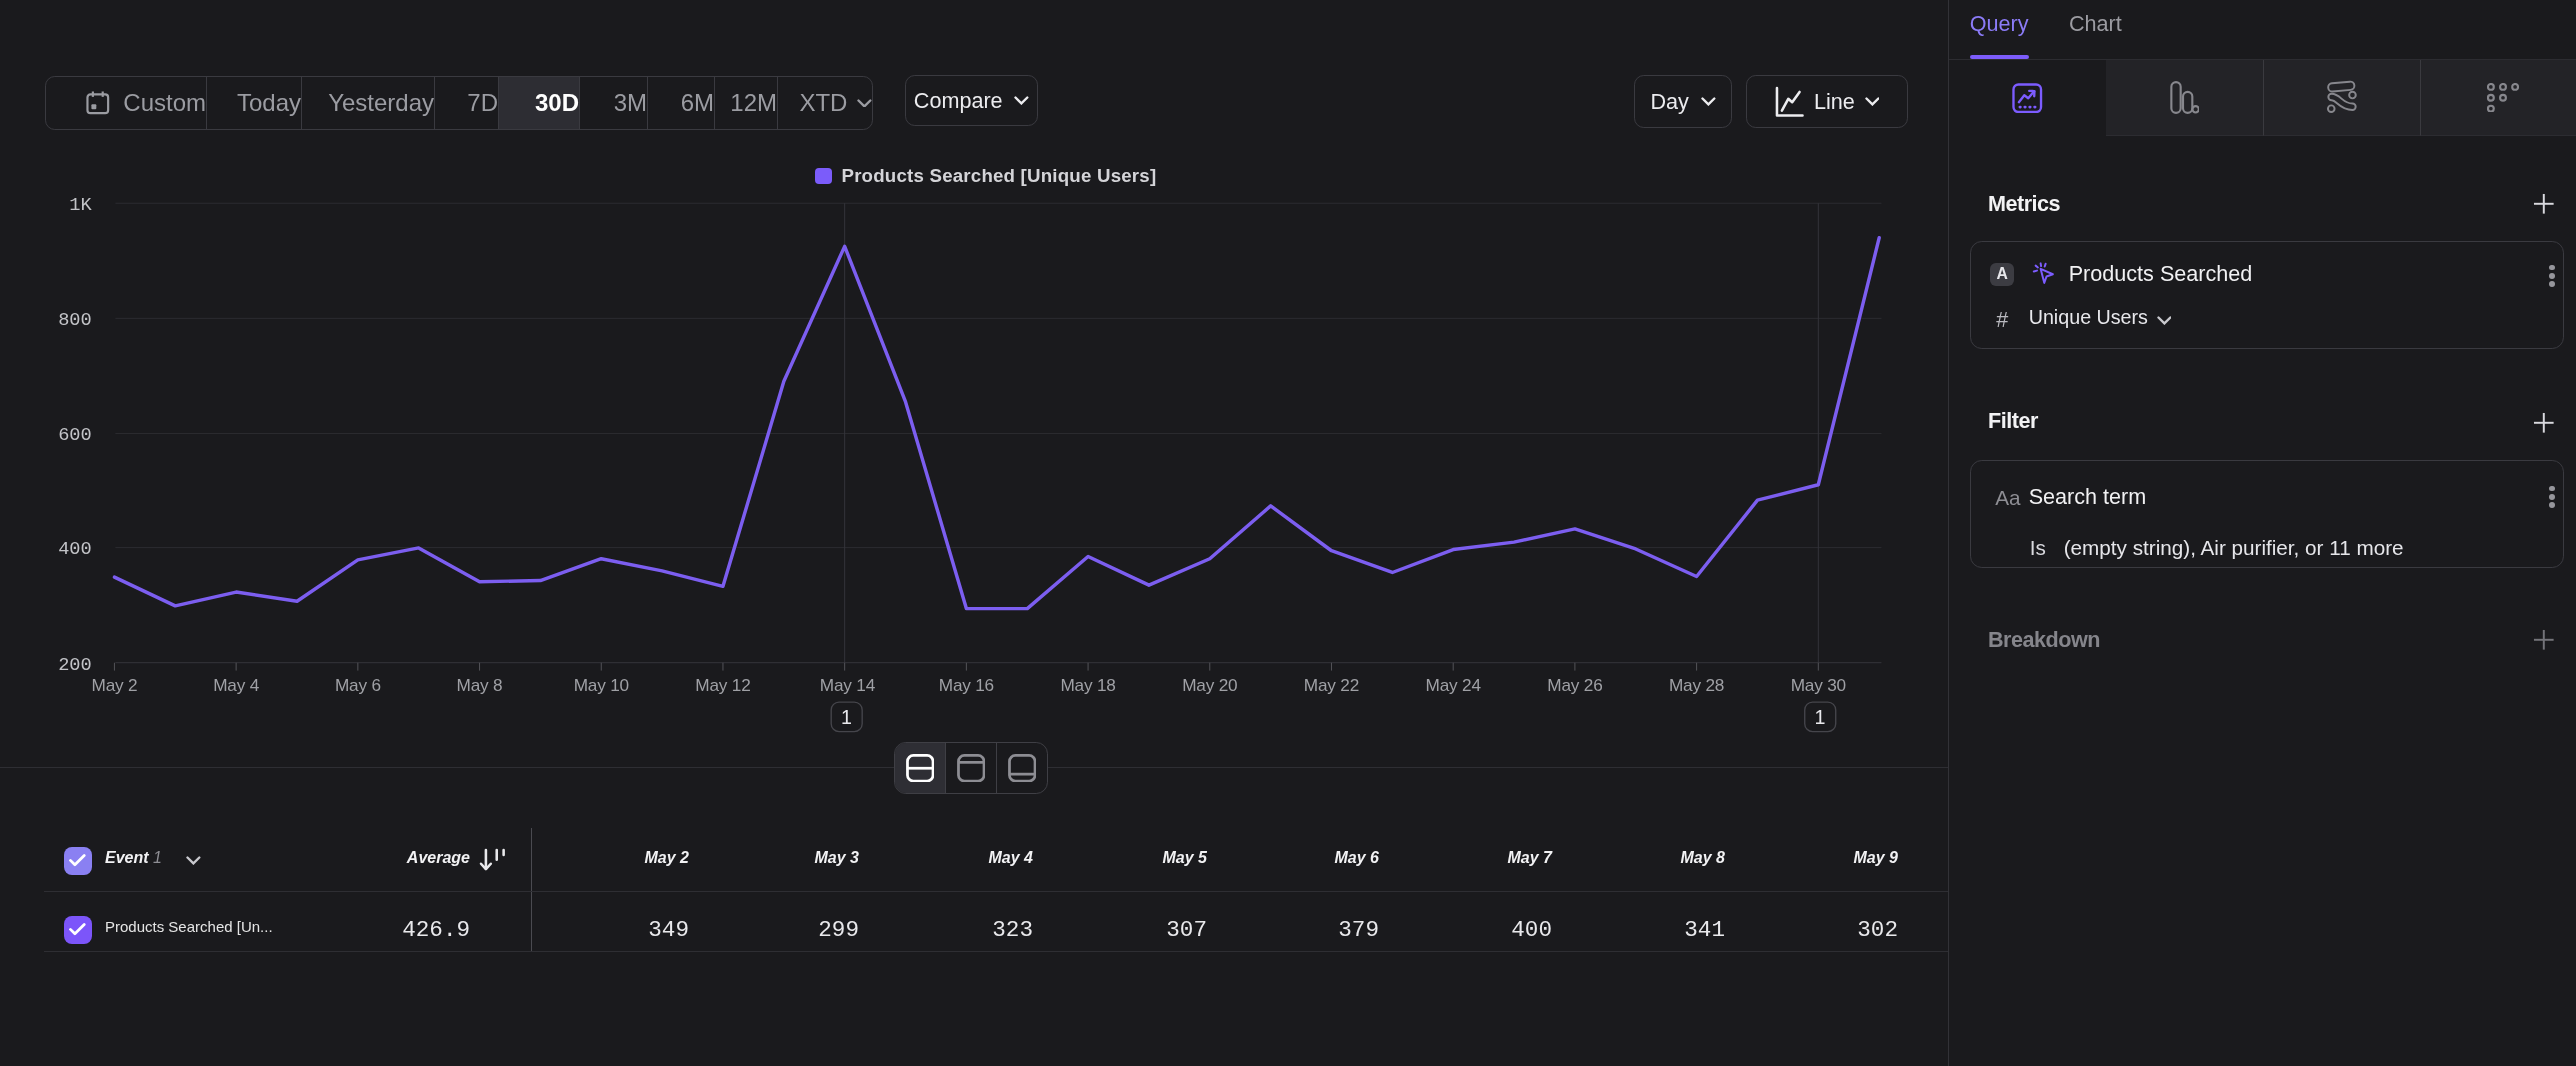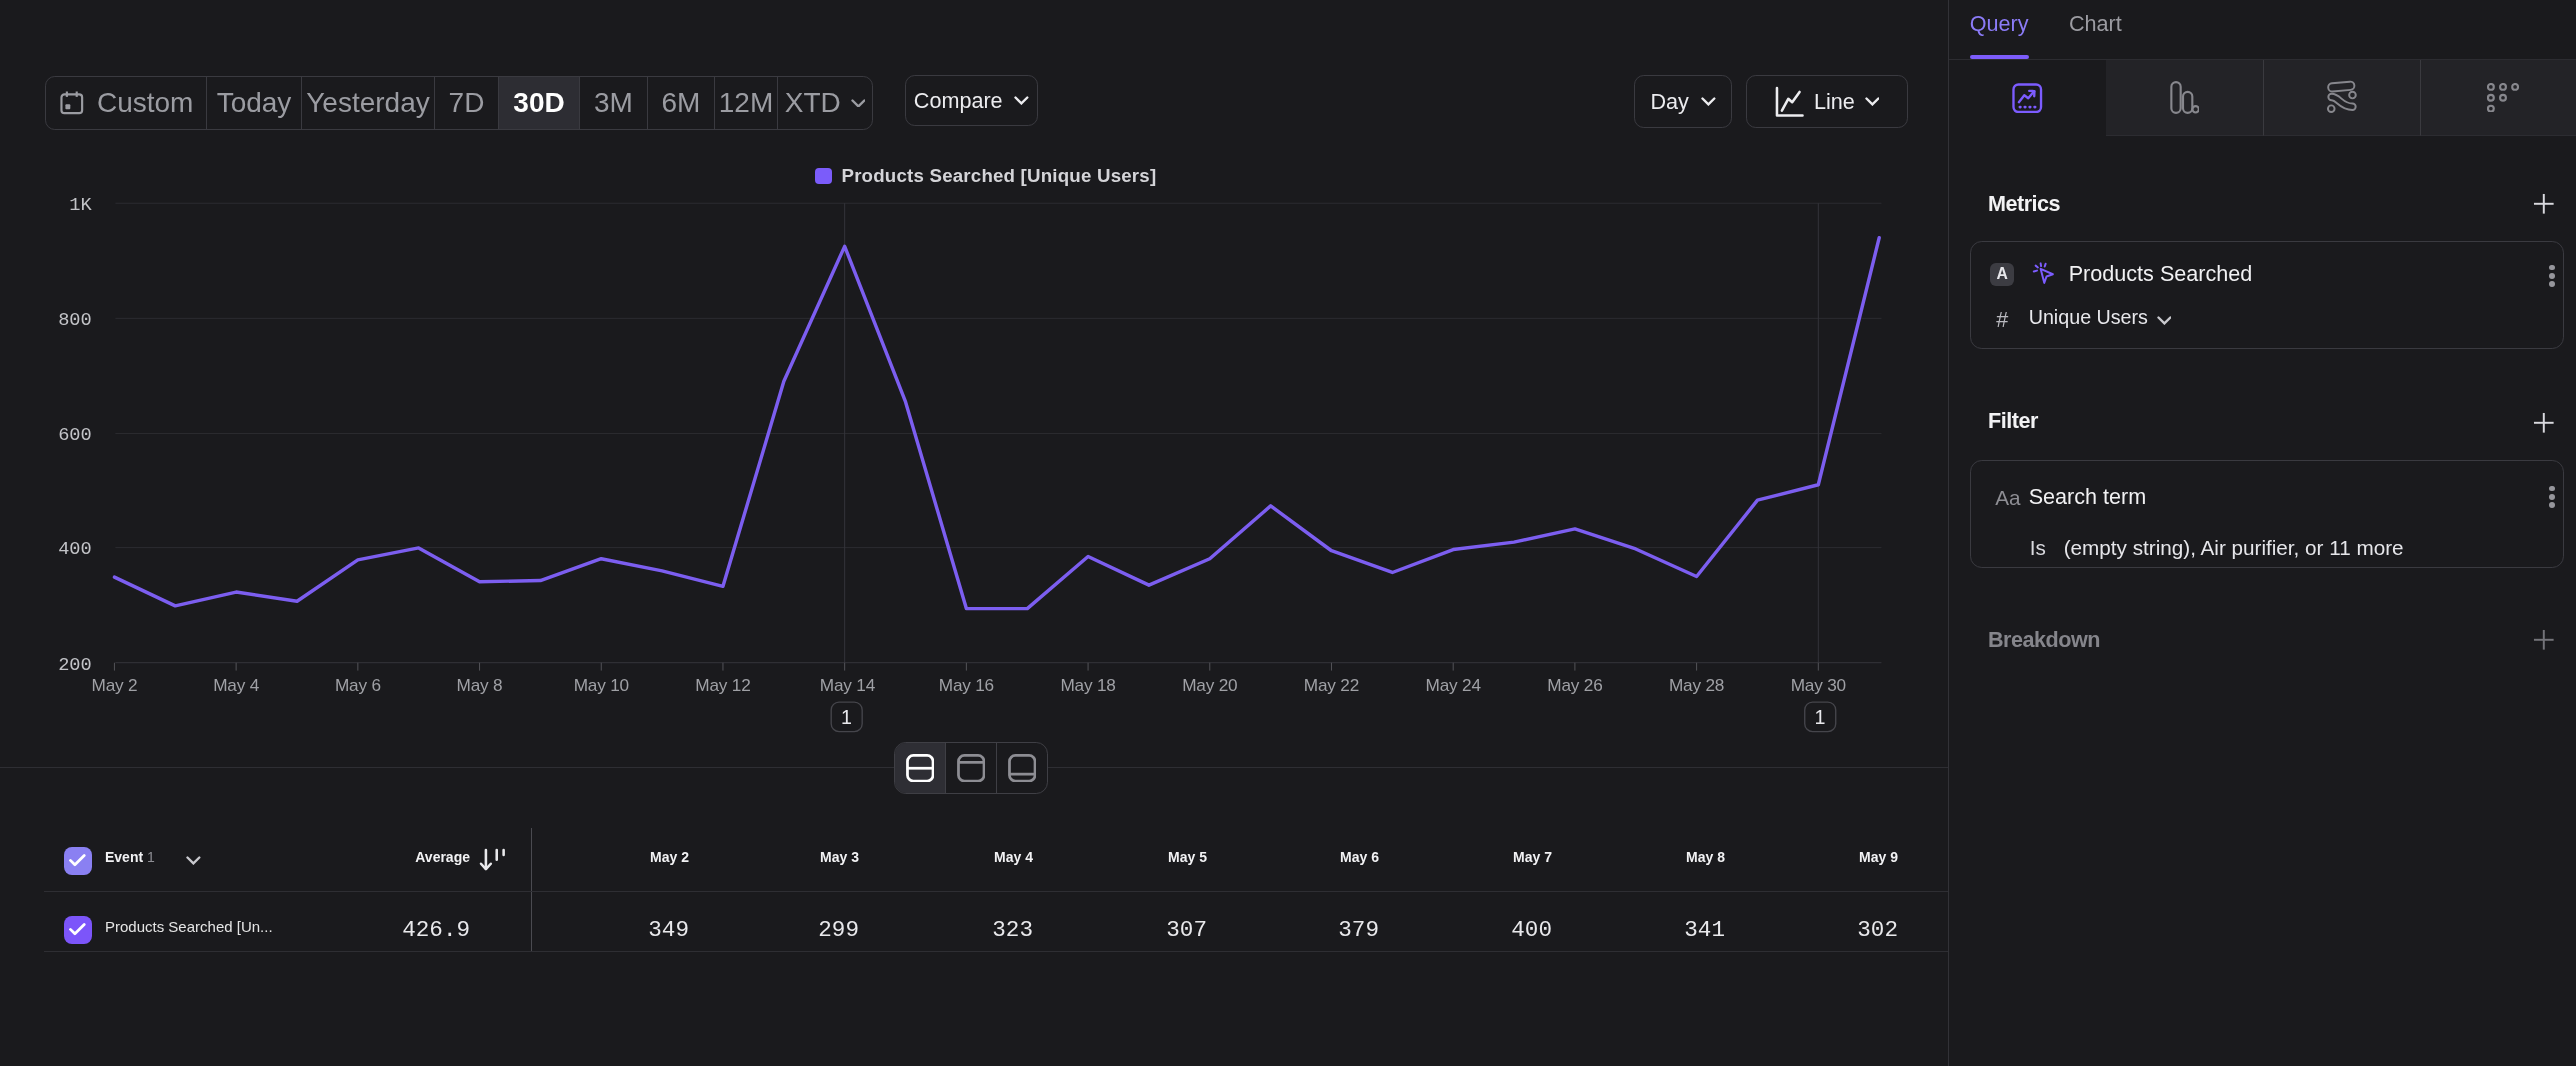--- a/index.html
+++ b/index.html
@@ -4,22 +4,22 @@
 <style>
   * { margin:0; padding:0; box-sizing:border-box; }
   html,body { width:2576px; height:1067px; background:#1a1a1d; overflow:hidden;
     font-family:"Liberation Sans", sans-serif; }
   #main { position:absolute; left:0; top:0; width:1948px; height:1067px; }
   #side { position:absolute; left:1948px; top:0; width:628px; height:1067px;
     border-left:1px solid #323237; }
   
   #rangebar { position:absolute; left:45px; top:76px; height:54px;
     border:1px solid #3a3a40; border-radius:9.8px; display:flex; align-items:stretch; }
-  #rangebar .cell { display:flex; align-items:center; justify-content:center;
-    color:#9b9ca2; font-size:28px; border-right:1px solid #3a3a40; }
+  #rangebar .cell { display:flex; align-items:center; justify-content:flex-end;
+    color:#9b9ca2; font-size:24px; border-right:1px solid #3a3a40; }
   #rangebar .cell:last-child { border-right:none; }
   #rangebar .sel { background:#2d2d33; color:#ffffff; font-weight:700; }
   .btn { position:absolute; border:1px solid #3a3a40; border-radius:9.8px;
     display:flex; align-items:center; justify-content:center;
     color:#ececef; font-size:21.6px; gap:11.8px; }
   .chev { width:14.8px; height:8.9px; }
   
   #legend { position:absolute; left:815px; top:165px; display:flex; align-items:center;text-align:right; }
   #legend .sq { width:16.7px; height:16.7px; border-radius:3.9px; background:#7b5cfa; }
   #legend .t { margin-left:9.8px; color:#d4d4d8; font-size:18.7px; font-weight:700; letter-spacing:0.2px; }
@@ -28,21 +28,21 @@
     background:#1a1a1d; border:1px solid #3f3f45; border-radius:11.8px; display:flex; }
   #laytog .seg { flex:1; display:flex; align-items:center; justify-content:center;
     border-right:1px solid #3f3f45; }
   #laytog .seg:last-child { border-right:none; }
   #laytog .seg.on { background:#2e2e34; border-radius:10.8px 0 0 10.8px; }
   
   .hline { position:absolute; height:1px; background:#2e2e33; }
   .vline { position:absolute; width:1px; background:#3a3a40; }
   .ck { position:absolute; width:27.6px; height:27.6px; border-radius:7.9px;
     display:flex; align-items:center; justify-content:center; }
-  .thead { position:absolute; color:#f2f2f4; font-weight:700; font-size:14px; }
+  .thead { position:absolute; color:#f2f2f4; font-weight:700; font-size:16px;font-style:italic; }
   .num { position:absolute; font-family:"Liberation Mono", monospace; font-size:22.6px;
     color:#e9e9ec; text-align:right; }
   .ralign { text-align:right; }
   
   #side .tabrow { position:absolute; left:0; top:0; width:628px; height:60px;
     border-bottom:1px solid #2c2c31; }
   .sbtab { position:absolute; top:0; height:47px; display:flex; align-items:center;
     font-size:21.6px; }
   #icontabs { position:absolute; left:0; top:60px; width:628px; height:76px; display:flex; }
   #icontabs .it { width:157px; display:flex; align-items:center; justify-content:center; }

